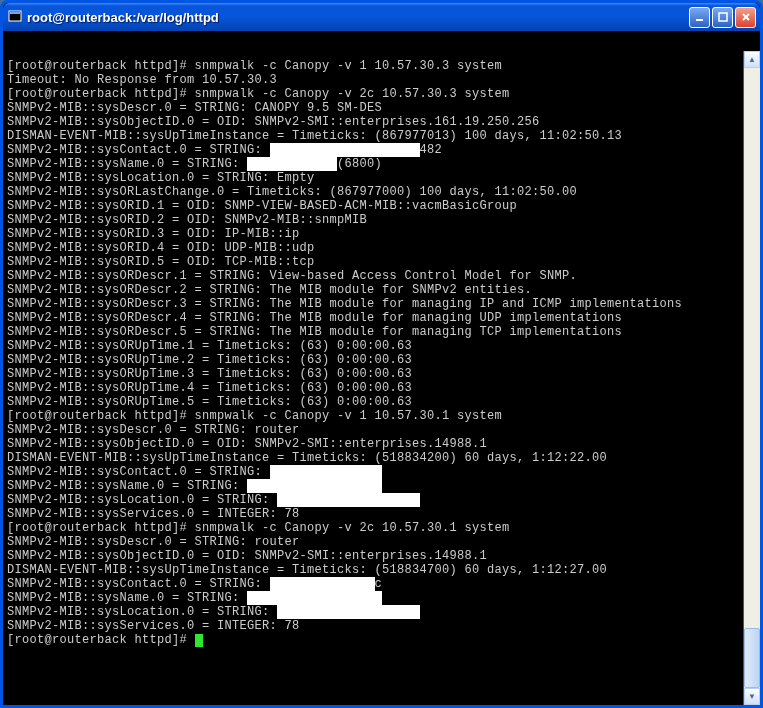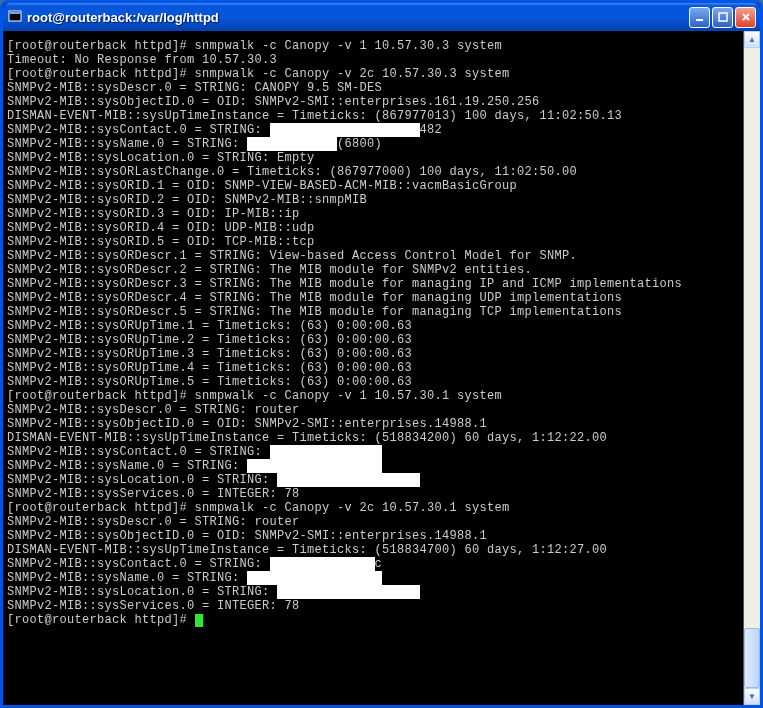--- a/index.html
+++ b/index.html
@@ -11,20 +11,21 @@
   overflow: hidden;
 }
 .window {
   width: 763px;
   height: 708px;
   border: 3px solid #0055e5;
   border-radius: 8px 8px 0 0;
   background: #000;
   display: flex;
   flex-direction: column;
+  gap: 20px;
 }
 .titlebar {
   height: 28px;
   background: linear-gradient(to bottom, #3f8cf3 0%, #0755da 10%, #0755da 50%, #0342b0 100%);
   display: flex;
   align-items: center;
   padding: 0 4px;
   color: #fff;
   font-size: 13px;
   font-weight: bold;

